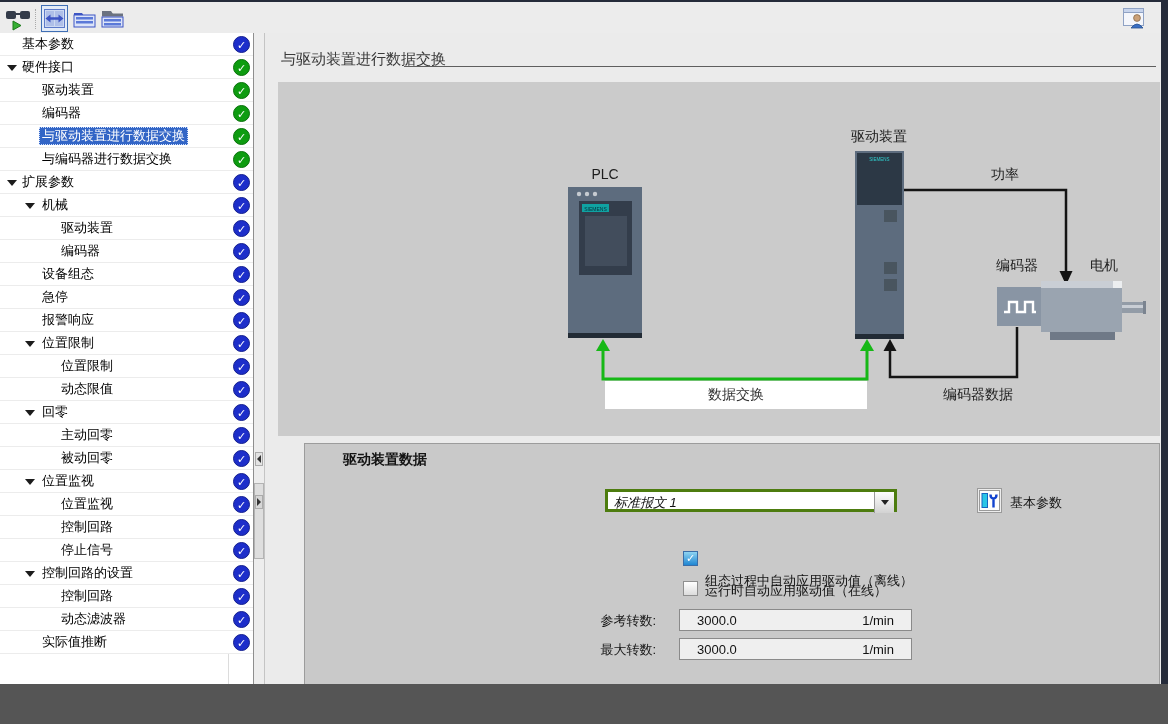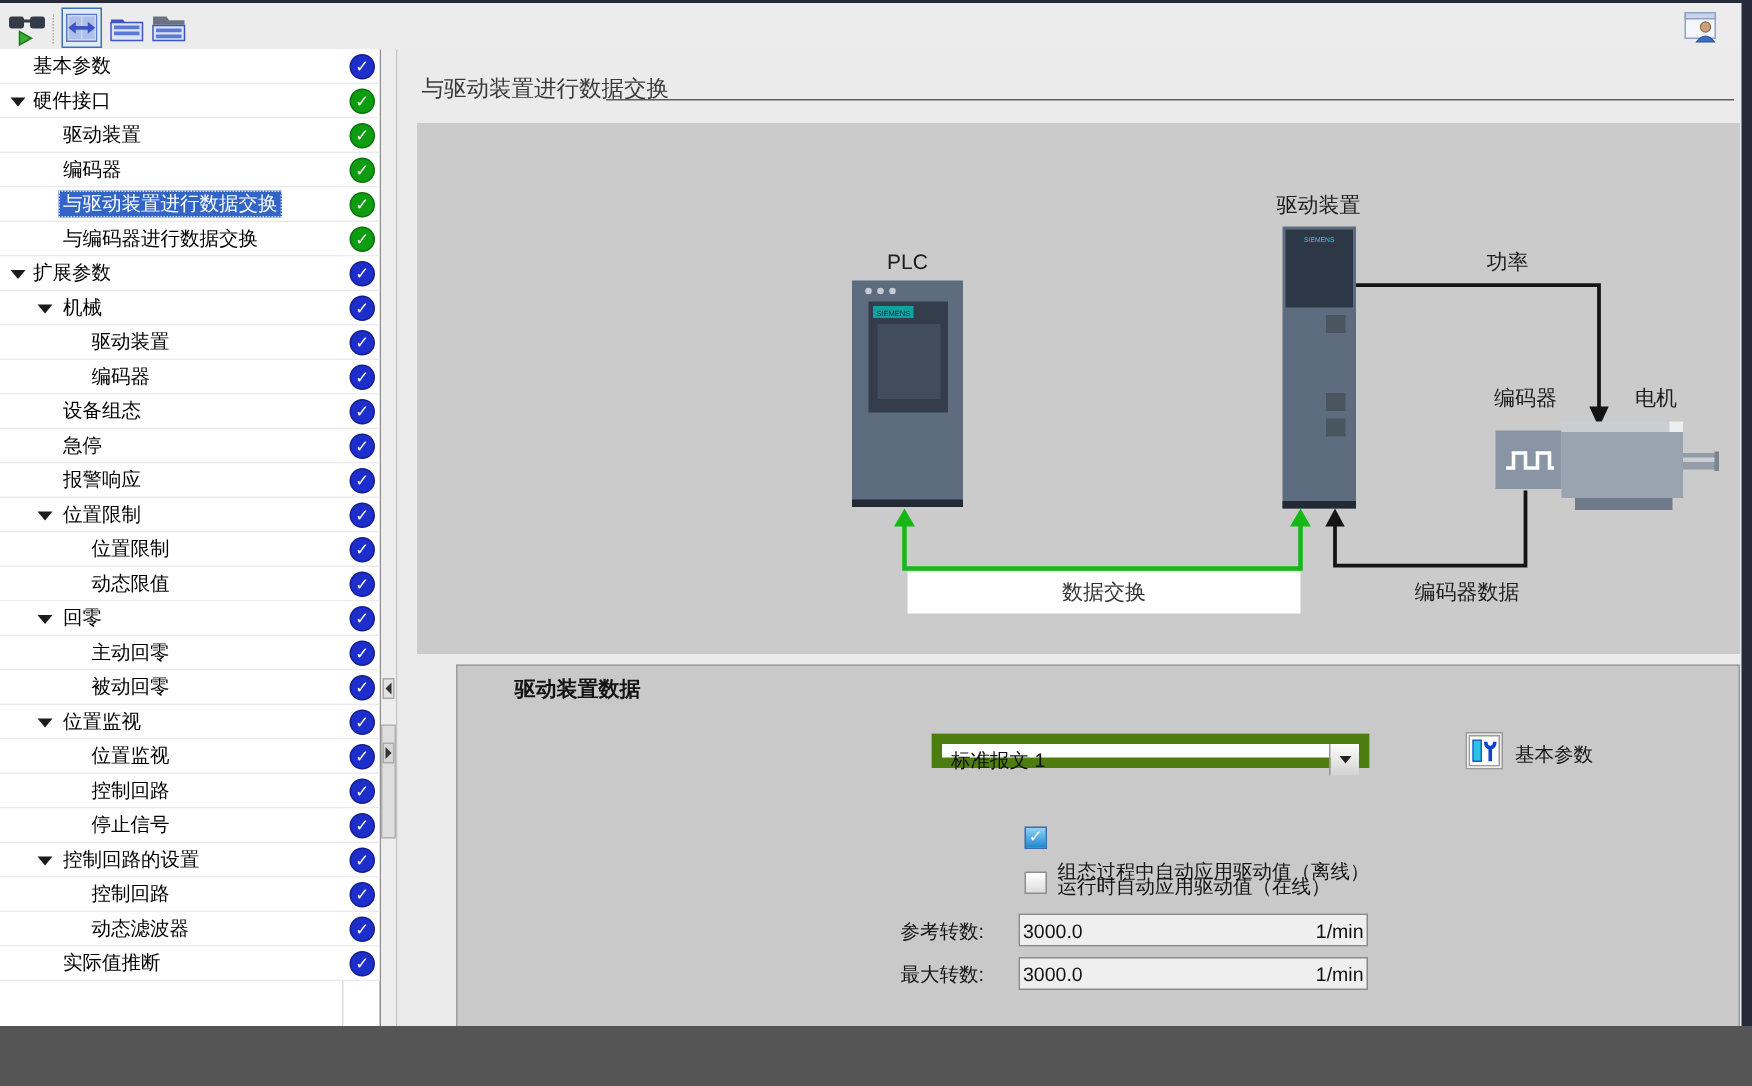--- a/index.html
+++ b/index.html
@@ -44,33 +44,33 @@
   
   .main-bg{left:265px;top:33px;width:896px;height:691px;background:#ebebeb;}
   .page-title{left:281px;top:50px;font-size:15px;color:#3a3a3a;}
   .title-line{left:404px;top:66px;width:752px;height:0;border-top:1px solid #5e5e5e;}
   .diagram{left:278px;top:82px;width:882px;height:354px;}
 
   
   .panel{left:304px;top:443px;width:856px;height:263px;background:#c9c9c9;border:1px solid #9c9c9c;box-sizing:border-box;}
   .panel-title{left:14px;top:7px;font-size:14px;font-weight:bold;color:#141414;margin-left:24px;}
   .flabel{font-size:13px;color:#141414;white-space:nowrap;}
-  .dropdown{left:316px;top:45px;width:292px;height:23px;background:#fff;border:7px solid #4d7c0f;box-sizing:border-box;}
+  .dropdown{left:300px;top:45px;width:292px;height:23px;background:#fff;border:3px solid #4d7c0f;box-sizing:border-box;font-style:italic;}
   .dropdown .val{position:absolute;left:6px;top:2px;font-size:13px;line-height:18px;}
   .dd-btn{position:absolute;right:0;top:0;width:20px;height:21px;background:linear-gradient(#fdfdfd,#d2d2d2);
           border-left:1px solid #9a9a9a;display:flex;align-items:center;justify-content:center;box-sizing:border-box;}
   .tri-down{width:0;height:0;border-left:4px solid transparent;border-right:4px solid transparent;border-top:5px solid #222;}
   .cfg-btn{left:672px;top:44px;width:25px;height:25px;background:#ededed;border:1px solid #9a9a9a;box-sizing:border-box;
            display:flex;align-items:center;justify-content:center;}
   .cb{position:absolute;left:378px;width:15px;height:15px;border:1px solid #8f8f8f;background:linear-gradient(#fff,#dcdcdc);
       box-sizing:border-box;text-align:center;line-height:13px;font-size:11px;color:#fff;font-weight:bold;}
   .cb.checked{background:linear-gradient(#8fd4f2,#1f86d2);border-color:#3a6da8;}
   .cb.checked::after{content:"✓";}
   .input{position:absolute;left:374px;width:233px;height:22px;background:#efefef;border:1px solid #8a8a8a;box-sizing:border-box;
-         display:flex;justify-content:space-between;align-items:center;padding:0 2px;font-size:13px;}
+         display:flex;justify-content:space-between;align-items:center;padding:0 17px;font-size:13px;}
 </style>
 </head>
 <body>
 
 <div class="stage">
 
   <div class="abs toolbar">
     <div class="tb-btn" style="left:4px;border:none;">
       <svg width="26" height="26" viewBox="0 0 26 26">
         <rect x="1" y="5" width="10" height="8" rx="2" fill="#333b49"></rect>

